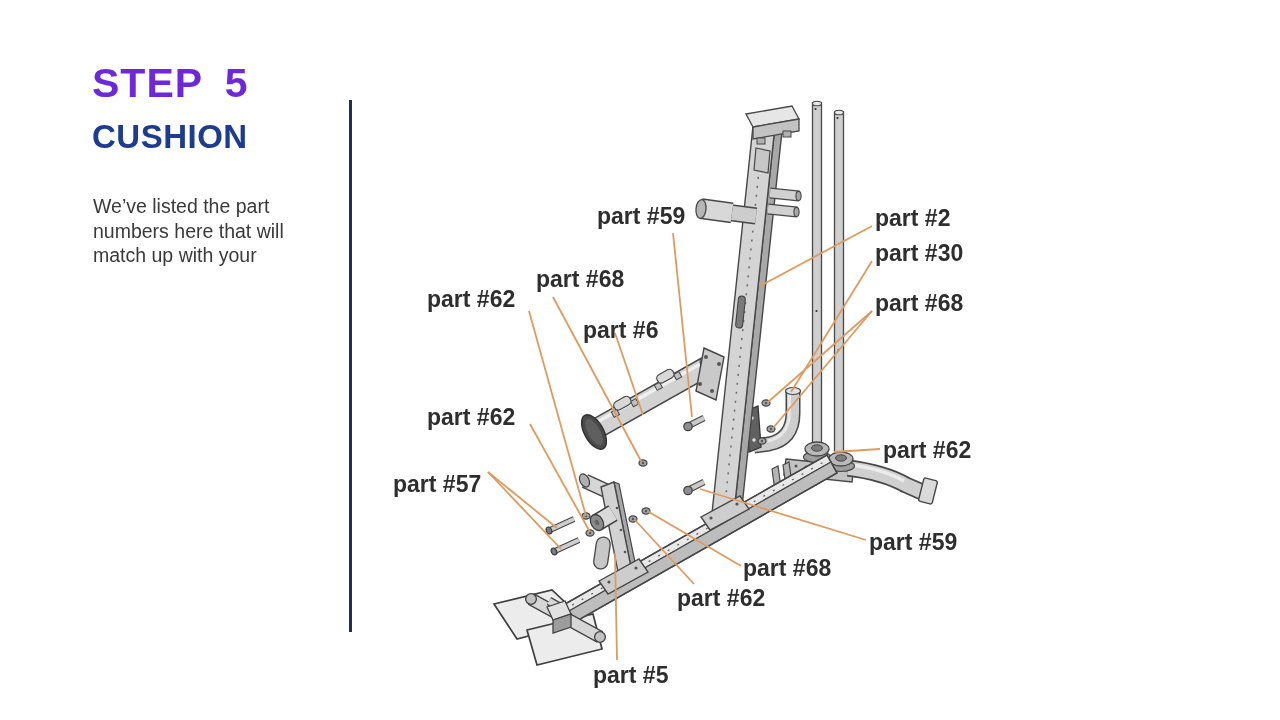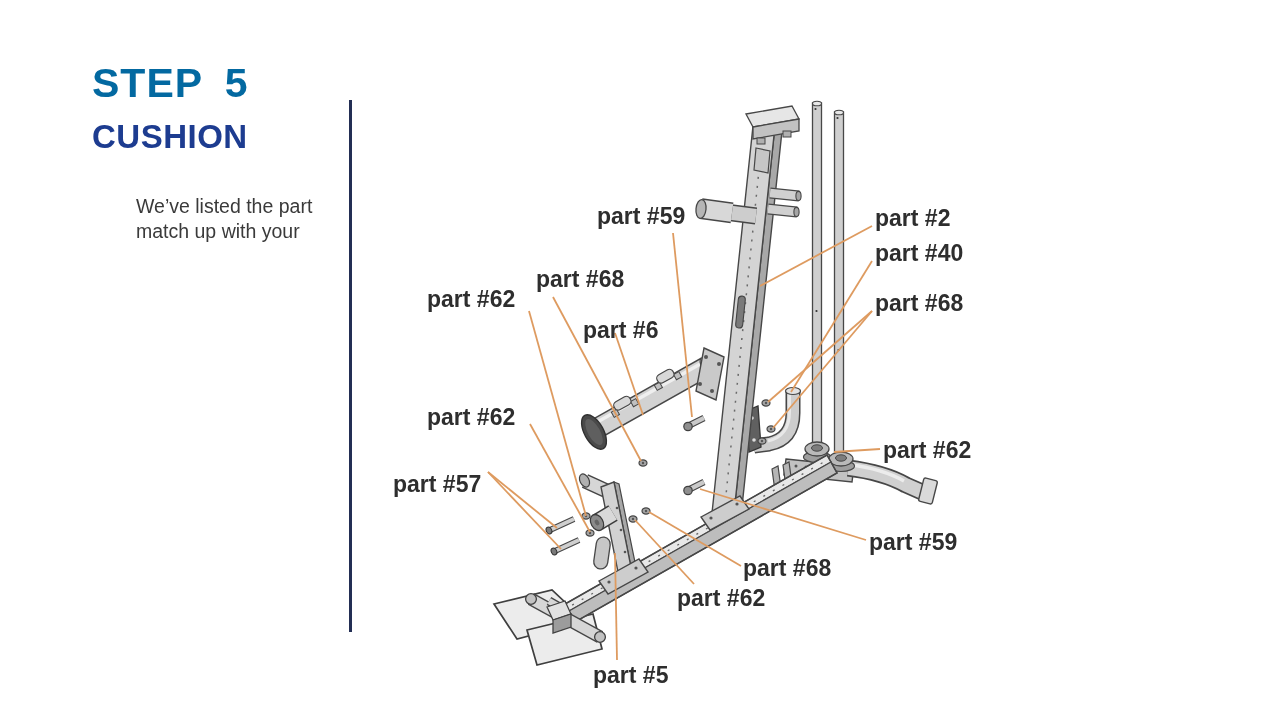--- a/index.html
+++ b/index.html
@@ -14,45 +14,46 @@
     font-size:41px;font-weight:bold;letter-spacing:1px;word-spacing:10px;
     color:#1d3c90;white-space:nowrap;
   }
   .assembly-title{
     position:absolute;left:92px;top:122px;
     font-size:33px;font-weight:bold;line-height:30px;
     color:#1d3c90;white-space:nowrap;letter-spacing:0.5px;
   }
   .description{
     position:absolute;left:93px;top:194px;
-    font-size:19.5px;line-height:24.5px;color:#3a3a3a;white-space:nowrap;margin-left:43px;
+    font-size:19.5px;line-height:24.5px;color:#3a3a3a;white-space:nowrap;
   }
   .divider{
     position:absolute;left:349px;top:100px;width:3px;height:532px;
     background:#232e54;
   }
   
   #illustration{position:absolute;left:0;top:0;}
   #label-layer{position:absolute;inset:0;pointer-events:none;}
   .part-label{
     position:absolute;font-size:23px;font-weight:bold;color:#2e2e2e;
     white-space:nowrap;letter-spacing:0px;
   }
 </style>
 </head>
 <body>
 
 <div class="page">
 
-  <div class="step-title" style="color: #0369a1;">STEP 5</div>
+  <div class="step-title" style="color: #6d28d9;">STEP 5</div>
   <div class="assembly-title" style="color: rgb(29, 60, 144);">
     <div>CUSHION</div>
   </div>
   <div class="description" style="color: rgb(58, 58, 58);">
     <div>We’ve  listed the part</div>
+    <div>numbers here that will</div>
     <div>match up with your</div>
   </div>
   <div class="divider" style="background: rgb(35, 46, 84);"></div>
 
   <svg id="illustration" width="1280" height="720" viewBox="0 0 1280 720">
     <defs>
       <g id="nut">
         <ellipse rx="4" ry="3.1" fill="#a5a5a5" stroke="#454545" stroke-width="1.2"></ellipse>
         <circle r="1.2" fill="#555"></circle>
       </g>
@@ -260,21 +261,21 @@
         <line x1="617" y1="660" x2="615" y2="553" stroke="#de9b60" stroke-width="1.8"></line>
       </g>
   </svg>
 
   <div id="label-layer">
       <div class="part-label" style="left: 597px; top: 203px;">part #59</div>
       <div class="part-label" style="left: 536px; top: 266px;">part #68</div>
       <div class="part-label" style="left: 427px; top: 286px;">part #62</div>
       <div class="part-label" style="left: 583px; top: 317px;">part #6</div>
       <div class="part-label" style="left: 875px; top: 205px; text-align: center;">part #2</div>
-      <div class="part-label" style="left: 875px; top: 240px;">part #40</div>
+      <div class="part-label" style="left: 875px; top: 240px;">part #30</div>
       <div class="part-label" style="left: 875px; top: 290px;">part #68</div>
       <div class="part-label" style="left: 883px; top: 437px;">part #62</div>
       <div class="part-label" style="left: 427px; top: 404px;">part #62</div>
       <div class="part-label" style="left: 393px; top: 461px; margin-top: 10px;">part #57</div>
       <div class="part-label" style="left: 869px; top: 529px;">part #59</div>
       <div class="part-label" style="left: 743px; top: 555px;">part #68</div>
       <div class="part-label" style="left: 677px; top: 585px;">part #62</div>
       <div class="part-label" style="left: 593px; top: 662px;">part #5</div>
     </div>
 </div>

